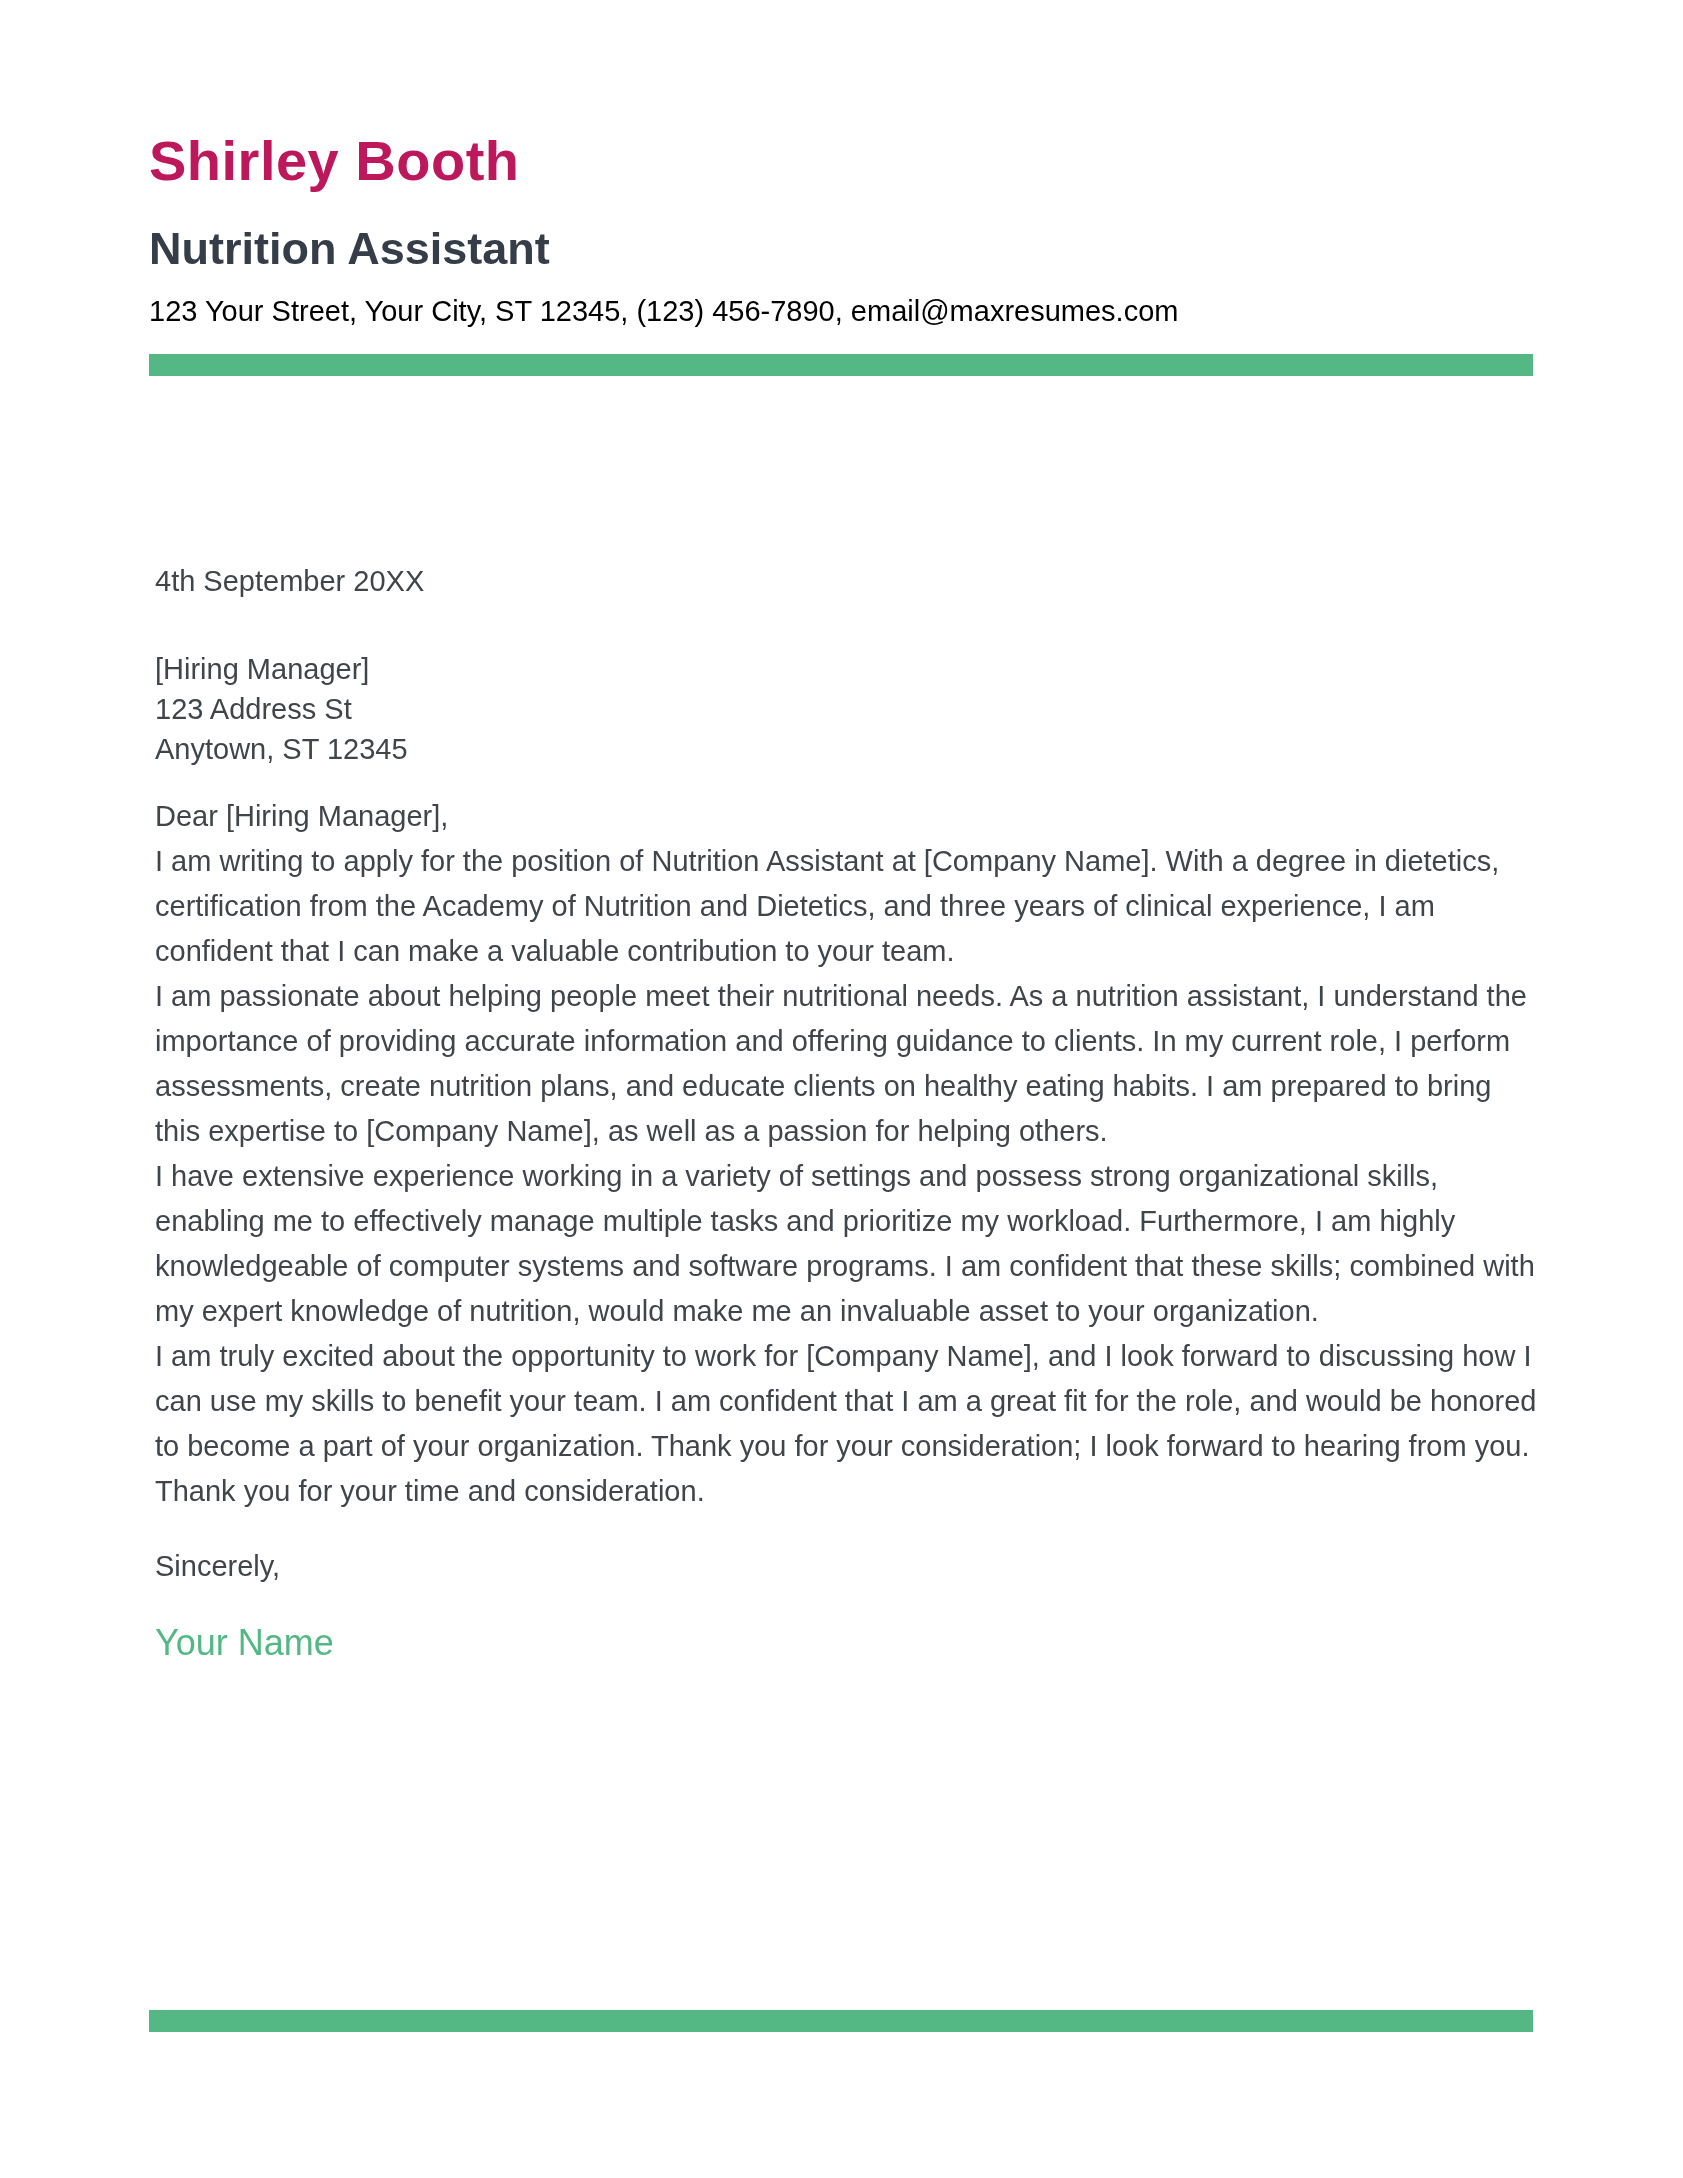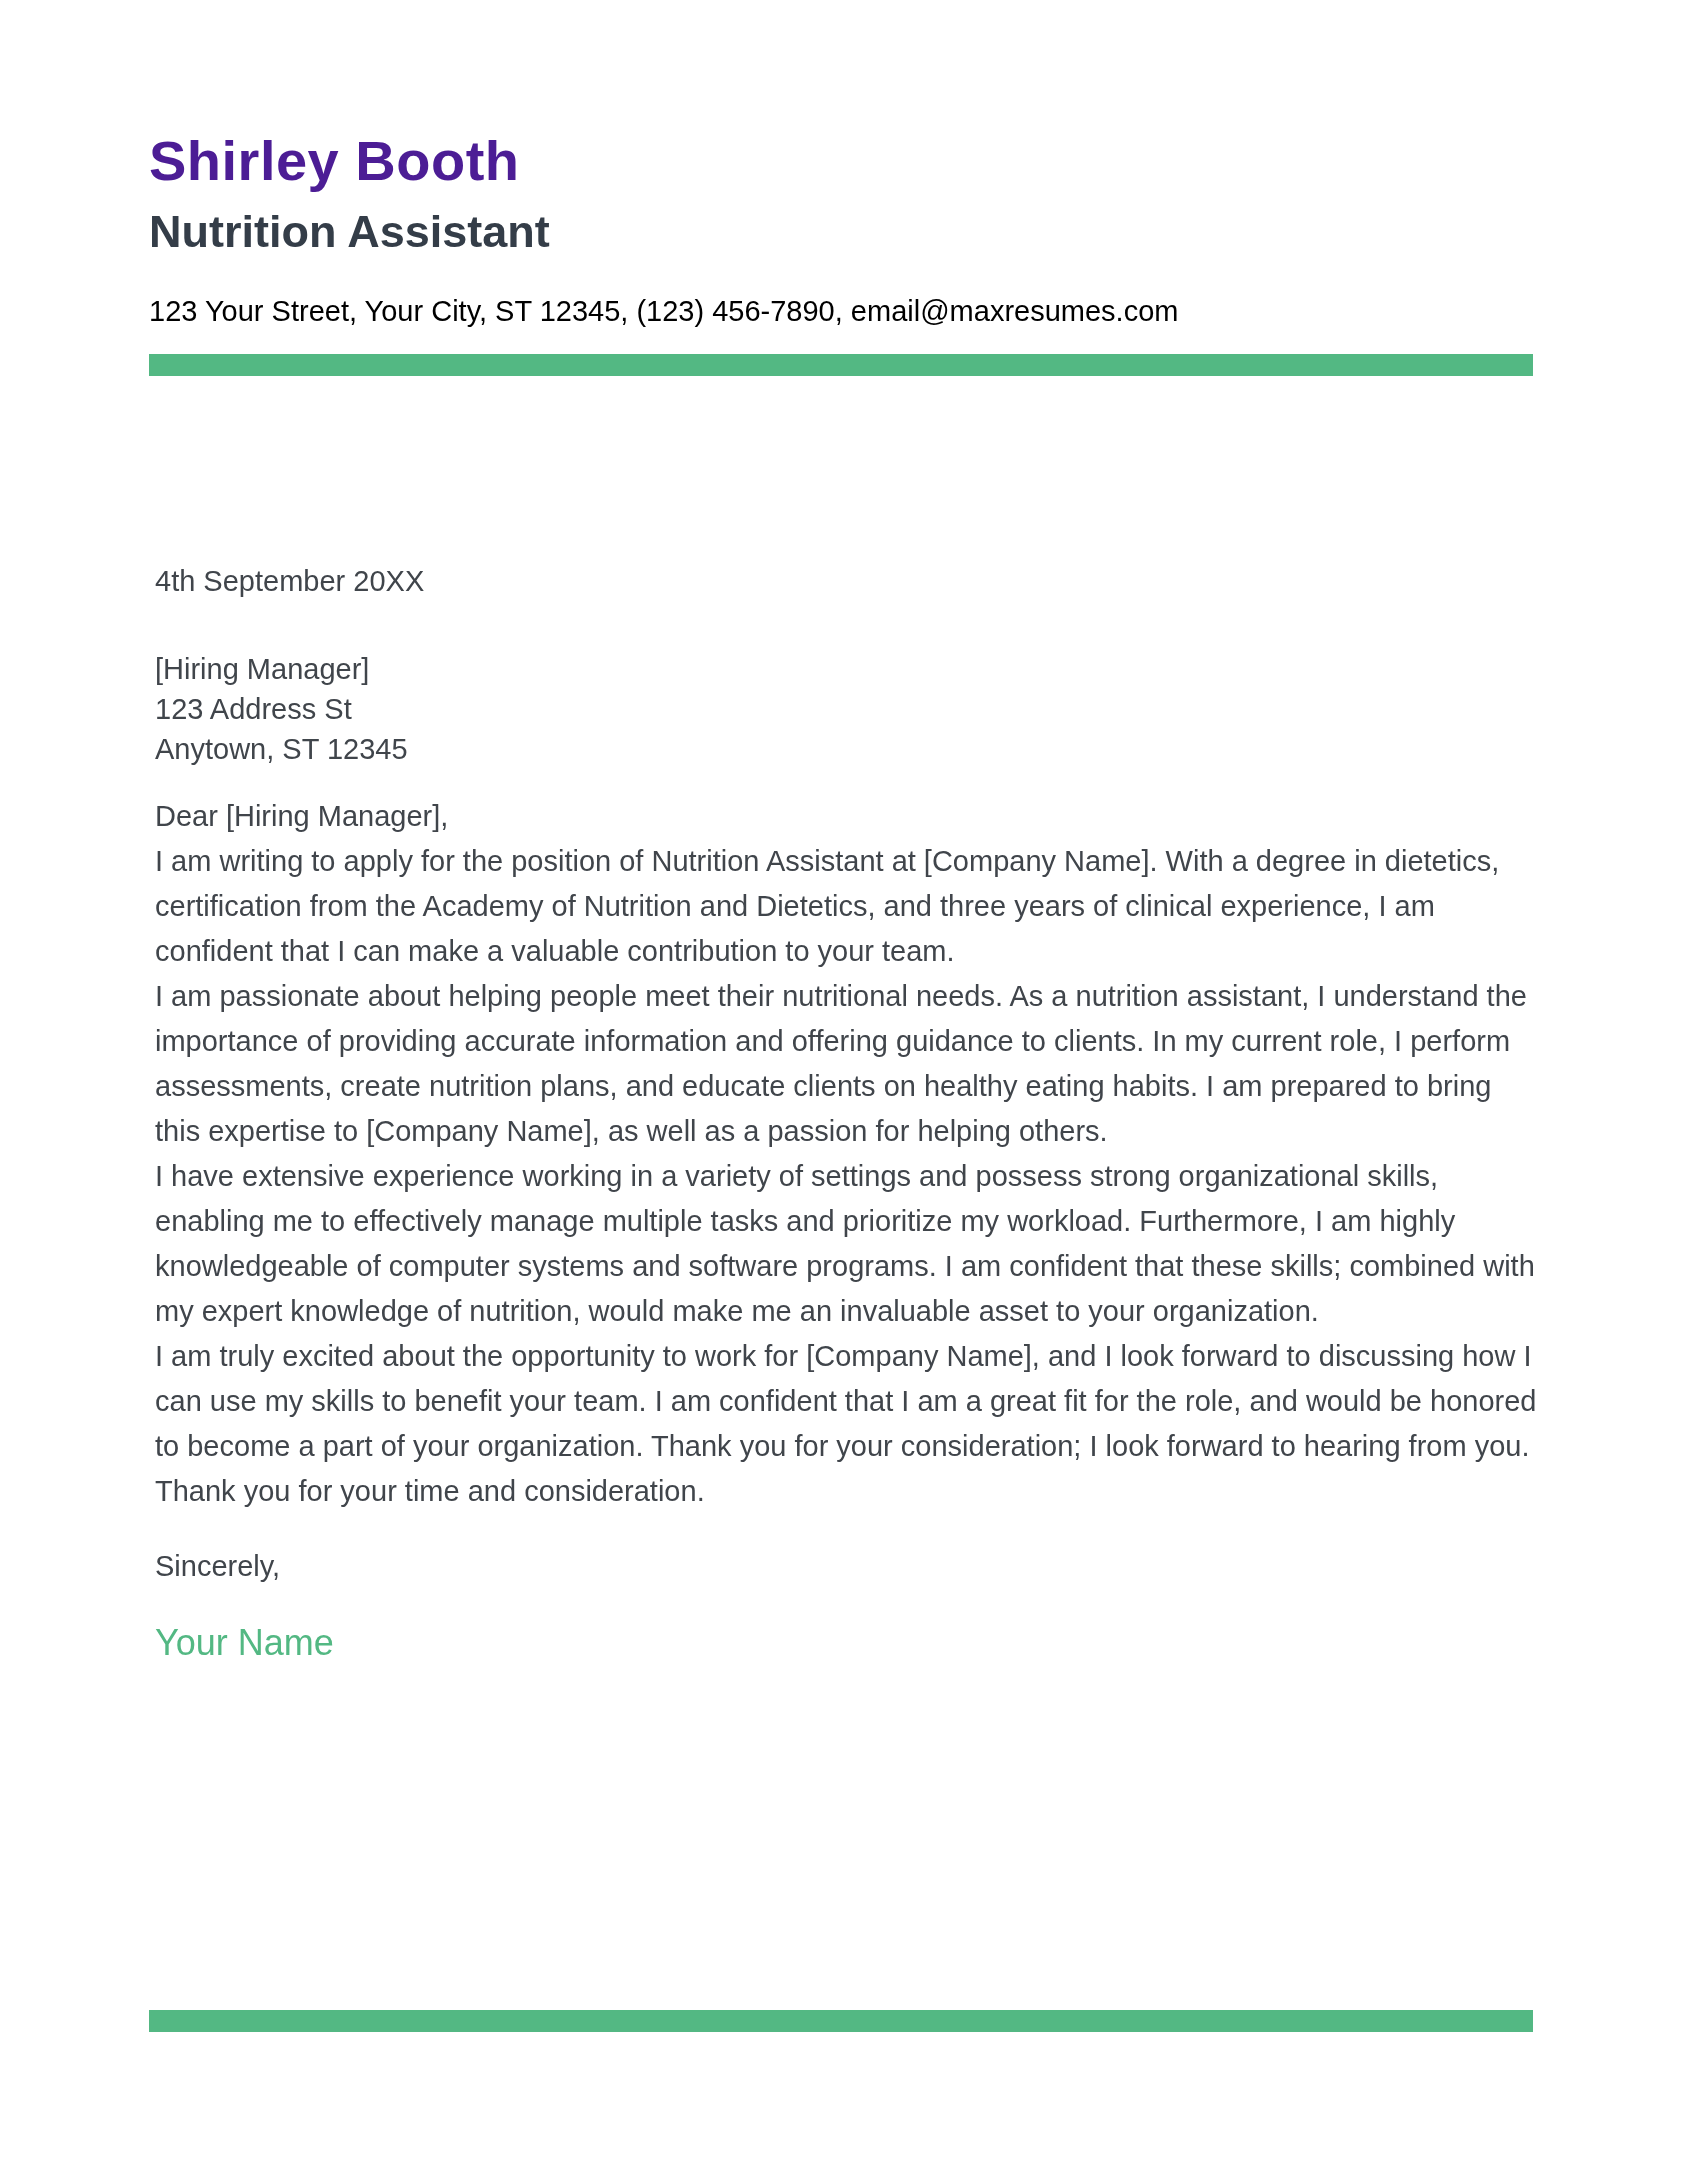--- a/index.html
+++ b/index.html
@@ -17,26 +17,26 @@
   }
   
   .applicant-name {
     position: absolute;
     top: 131px;
     left: 149px;
     margin: 0;
     font-size: 56px;
     line-height: 59px;
     font-weight: bold;
-    color: #4c1d95;
+    color: #be185d;
     letter-spacing: 0.5px;
   }
   .job-title {
     position: absolute;
-    top: 208px;
+    top: 225px;
     left: 149px;
     margin: 0;
     font-size: 45px;
     line-height: 48px;
     font-weight: bold;
     color: #343d48;
   }
   .contact-info {
     position: absolute;
     top: 293px;

